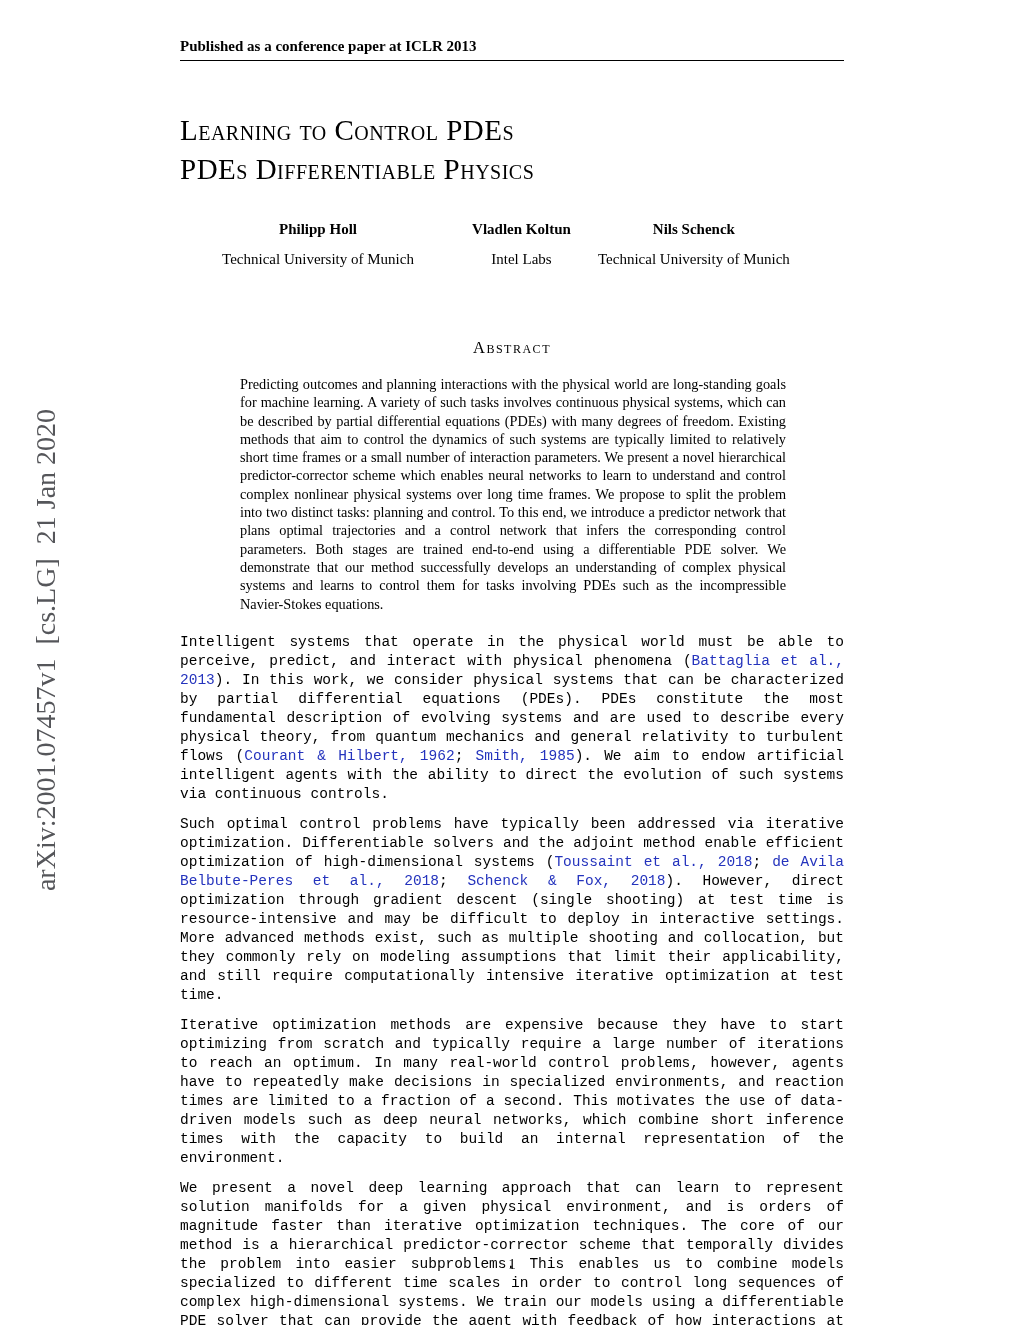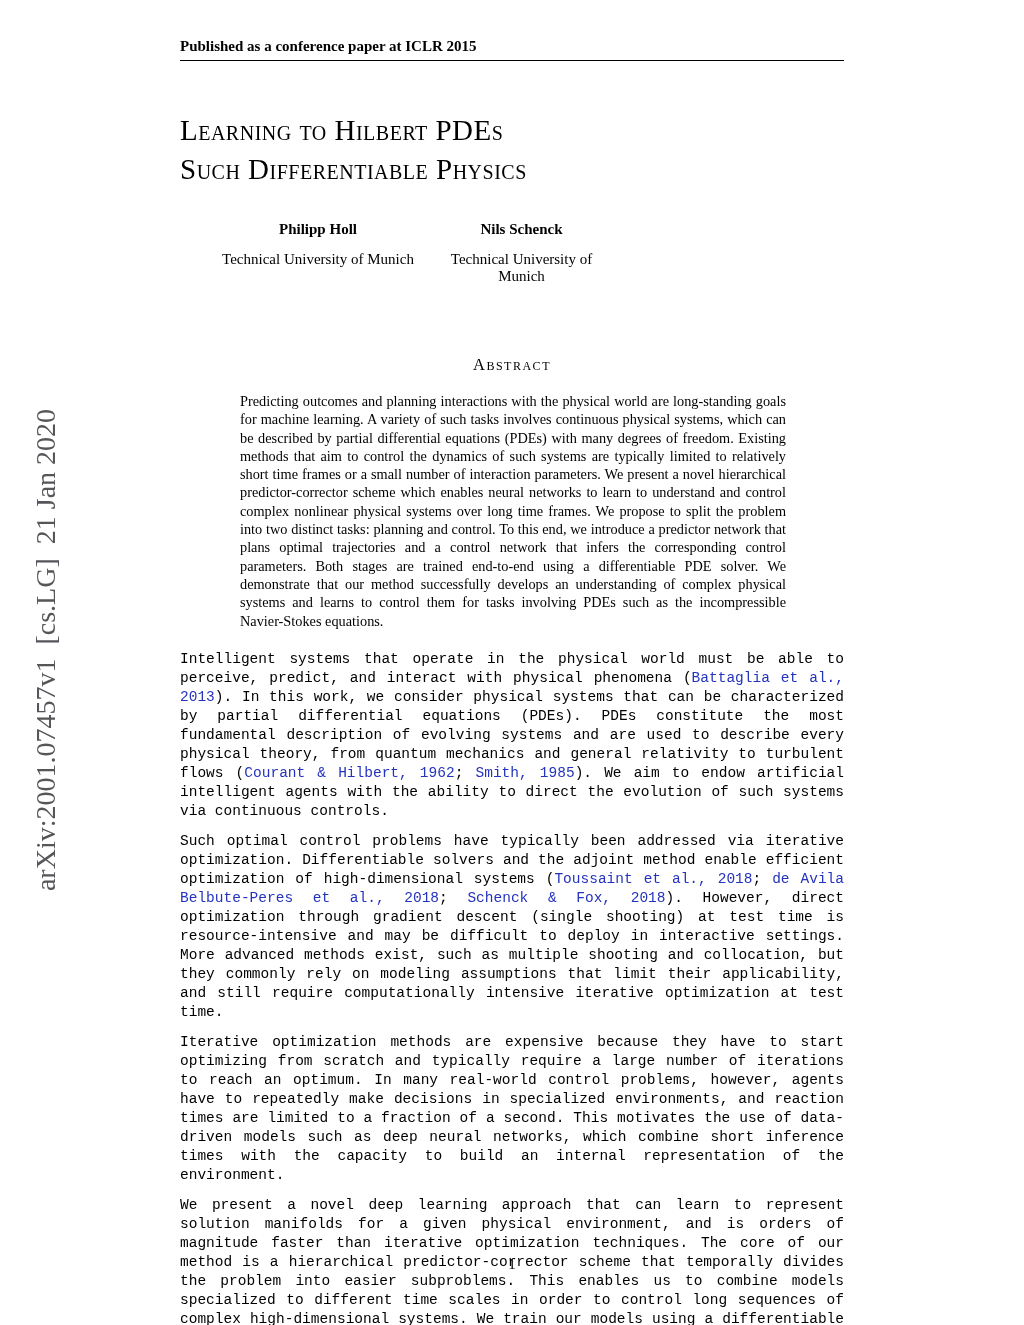--- a/index.html
+++ b/index.html
@@ -95,32 +95,36 @@
 </style>
 </head>
 <body>
 
 <div class="page">
 
   <div class="arxiv-stamp">arXiv:2001.07457v1  [cs.LG]  21 Jan 2020</div>
 
   <div class="content">
 
-    <div class="running-header">Published as a conference paper at ICLR 2015</div>
+    <div class="running-header">Published as a conference paper at ICLR 2013</div>
     <hr class="header-rule">
 
     <div class="paper-title">
-      <div>Learning to Hilbert PDEs</div>
-      <div>Such Differentiable Physics</div>
+      <div>Learning to Control PDEs</div>
+      <div>PDEs Differentiable Physics</div>
     </div>
 
     <div class="authors-row">
         <div class="author-col">
           <div class="author-name">Philipp Holl</div>
           <div class="author-affiliation">Technical University of Munich</div>
+        </div>
+        <div class="author-col">
+          <div class="author-name">Vladlen Koltun</div>
+          <div class="author-affiliation">Intel Labs</div>
         </div>
         <div class="author-col">
           <div class="author-name">Nils Schenck</div>
           <div class="author-affiliation">Technical University of Munich</div>
         </div>
       </div>
 
     <div class="abstract-heading">Abstract</div>
     <div class="abstract-body">Predicting outcomes and planning interactions with the physical world are long-standing goals for machine learning. A variety of such tasks involves continuous physical systems, which can be described by partial differential equations (PDEs) with many degrees of freedom. Existing methods that aim to control the dynamics of such systems are typically limited to relatively short time frames or a small number of interaction parameters. We present a novel hierarchical predictor-corrector scheme which enables neural networks to learn to understand and control complex nonlinear physical systems over long time frames. We propose to split the problem into two distinct tasks: planning and control. To this end, we introduce a predictor network that plans optimal trajectories and a control network that infers the corresponding control parameters. Both stages are trained end-to-end using a differentiable PDE solver. We demonstrate that our method successfully develops an understanding of complex physical systems and learns to control them for tasks involving PDEs such as the incompressible Navier-Stokes equations.</div>
 

